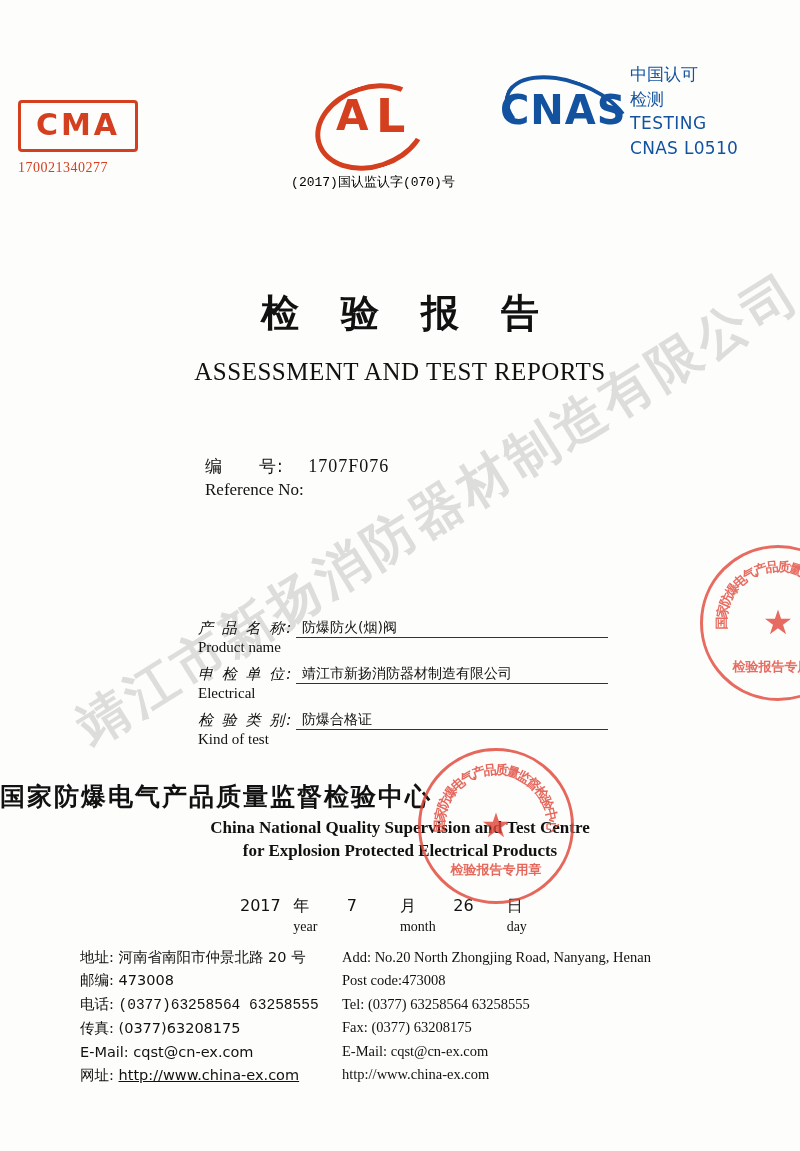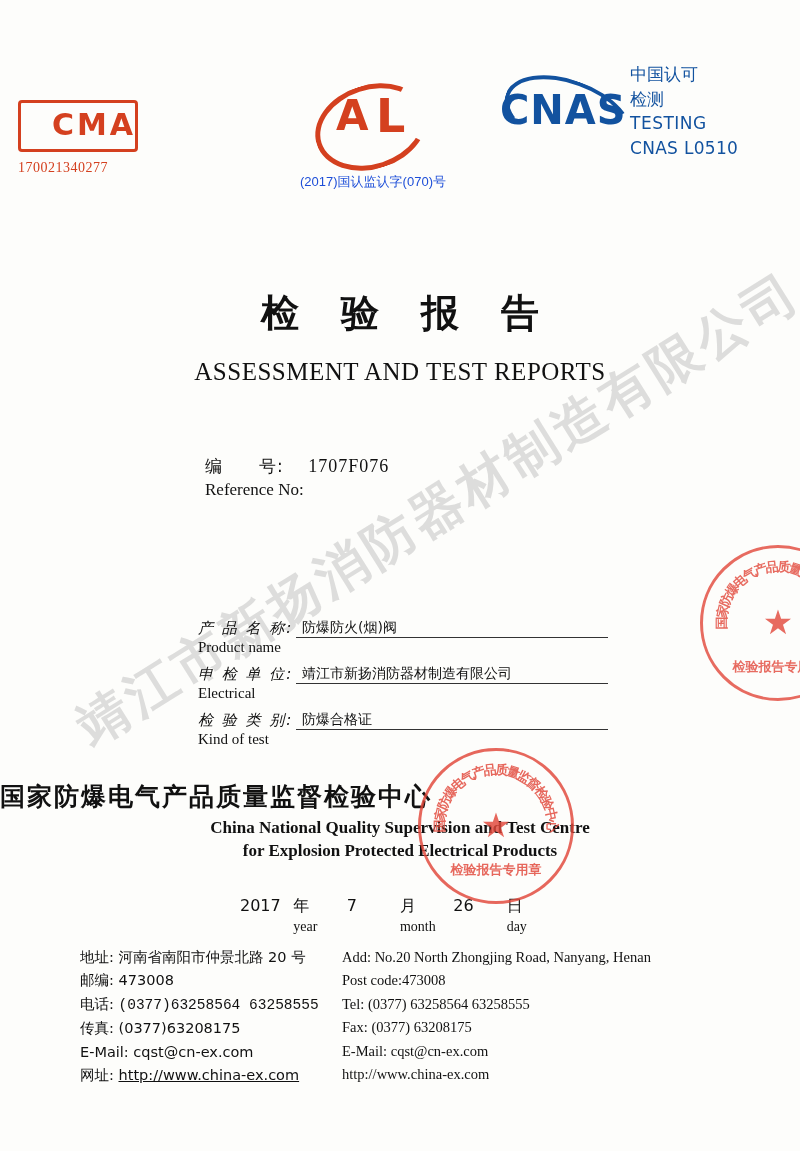--- a/index.html
+++ b/index.html
@@ -62,21 +62,21 @@
     width: 120px;
   }
   .cma-box {
     border: 3px solid #d4401f;
     border-radius: 4px;
     height: 46px;
     position: relative;
   }
   .cma-text {
     position: absolute;
-    left: 16px; top: 0;
+    left: 0; top: 0;
     width: 100%;
     height: 46px;
     line-height: 44px;
     text-align: center;
     font-family: "DejaVu Sans", sans-serif;
     font-size: 30px;
     font-weight: 700;
     letter-spacing: 3px;
     color: #d4401f;
   }
@@ -125,23 +125,23 @@
     position: absolute;
     left: 62px; top: 8px;
     font-family: "DejaVu Sans", sans-serif;
     font-size: 46px;
     font-weight: 700;
     color: #d4401f;
     line-height: 1;
   }
   .cal-sub {
     margin-top: 8px;
-    font-family: Liberation Sans, sans-serif;
+    font-family: Liberation Mono, monospace;
     font-size: 13px;
-    color: #1d4ed8;
+    color: #000000;
   }
 
   
   .cnas {
     position: absolute;
     left: 500px;
     top: 62px;
     width: 270px;
   }
   .cnas-main {

